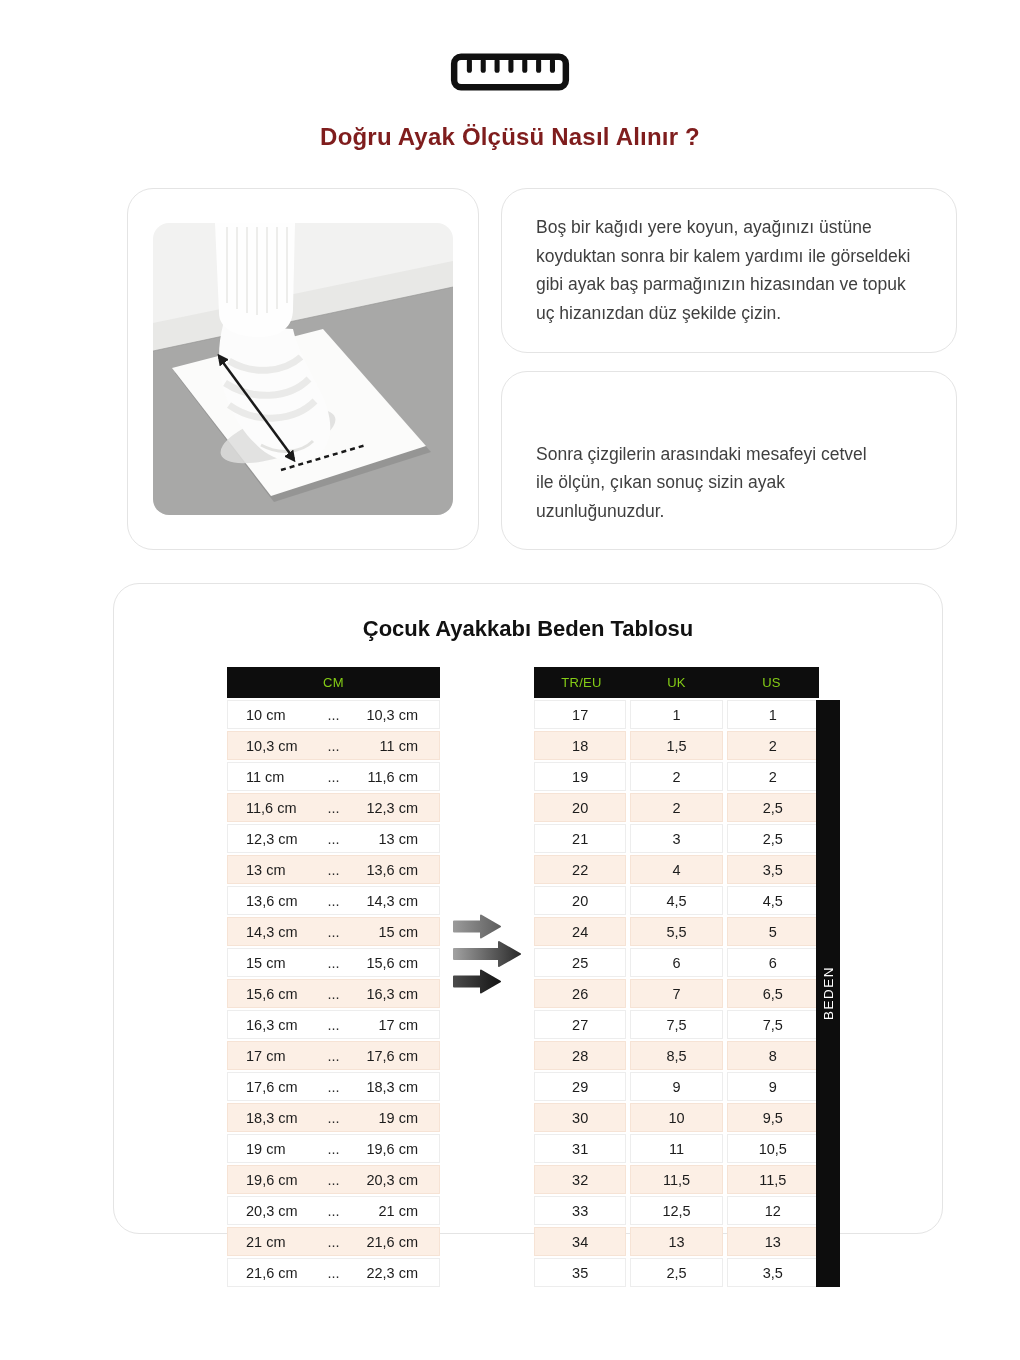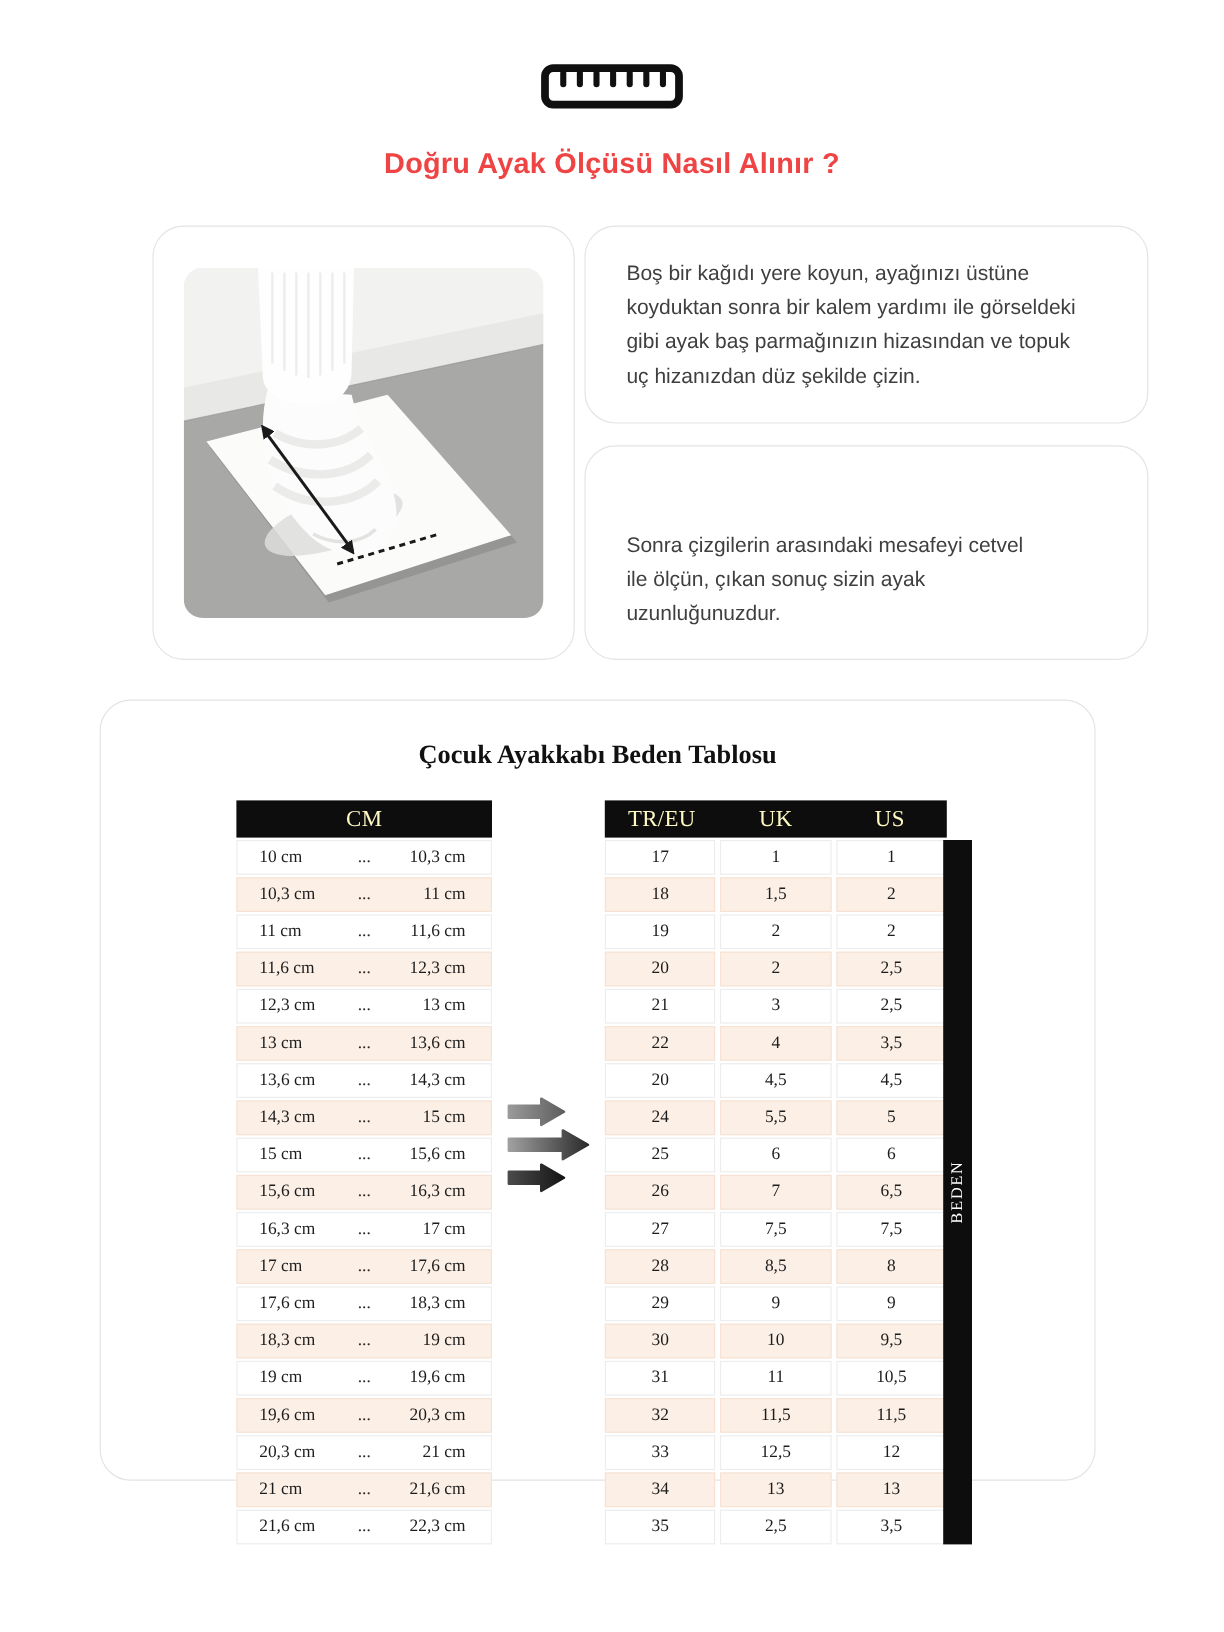--- a/index.html
+++ b/index.html
@@ -7,48 +7,48 @@
     width:1020px;height:1360px;background:#ffffff;
     font-family:"Liberation Sans","DejaVu Sans",sans-serif;
     color:var(--text-primary,#1c1c1c);
     position:relative;overflow:hidden;
   }
   .page{position:absolute;inset:0;}
   
   .ruler-wrap{position:absolute;top:52px;left:0;width:100%;display:flex;justify-content:center;}
   h1.page-title{
     position:absolute;top:123px;left:0;width:100%;margin:0;
-    text-align:center;font-size:24px;font-weight:700;color:#ef4444;letter-spacing:.2px;
+    text-align:center;font-size:24px;font-weight:700;color:#7f1d1d;letter-spacing:.2px;
   }
   
   .card{
     background:#fff;border:1.5px solid var(--card-border,#e4e4e4);
     border-radius:26px;box-sizing:border-box;
   }
-  .measure-row{position:absolute;top:188px;left:95px;width:830px;height:362px;display:flex;gap:8px;padding-left:32px;}
+  .measure-row{position:absolute;top:188px;left:95px;width:830px;height:362px;display:flex;gap:22px;padding-left:32px;}
   .photo-card{width:352px;flex:none;height:362px;display:flex;align-items:center;justify-content:center;}
   .photo-frame{width:300px;height:292px;border-radius:16px;overflow:hidden;line-height:0;}
   .text-col{flex:1;display:flex;flex-direction:column;gap:18px;}
   .tcard{padding:24px 34px;}
   .tcard1{height:165px;flex:none;}
   .tcard2{flex:1;display:flex;align-items:flex-end;}
   .tcard p{margin:0;font-size:17.5px;line-height:28.5px;color:var(--text-secondary,#3f3f3f);}
   .tcard1 p{max-width:392px;}
   .tcard2 p{max-width:344px;}
   
-  .size-card{position:absolute;top:583px;left:83px;width:830px;height:651px;font-family:Liberation Serif, serif;}
+  .size-card{position:absolute;top:583px;left:113px;width:830px;height:651px;}
   h2.size-title{
     position:absolute;top:32px;left:0;width:100%;margin:0;
     text-align:center;font-size:22px;font-weight:700;color:#111;
   }
   .cm-table{position:absolute;left:113px;top:83px;width:213px;}
   .size-table{position:absolute;left:420px;top:83px;width:285px;}
   .thead{
-    background:var(--header-bg,#0d0d0d);color:#fef9c3;height:31px;
-    font-size:19px;font-weight:500;letter-spacing:.3px;
+    background:var(--header-bg,#0d0d0d);color:#84cc16;height:31px;
+    font-size:13px;font-weight:500;letter-spacing:.3px;
   }
   .cm-head{display:flex;align-items:center;justify-content:center;}
   .size-head{display:grid;grid-template-columns:1fr 1fr 1fr;align-items:center;text-align:center;}
   .tbody{margin-top:2px;display:grid;row-gap:2px;}
   .cm-row{
     height:29px;display:grid;grid-template-columns:1fr 26px 1fr;align-items:center;
     font-size:14.5px;background:#fff;border:1px solid #ededed;box-sizing:border-box;
   }
   .cm-row .c0{text-align:left;padding-left:18px;}
   .cm-row .c1{text-align:center;color:#2a2a2a;}

